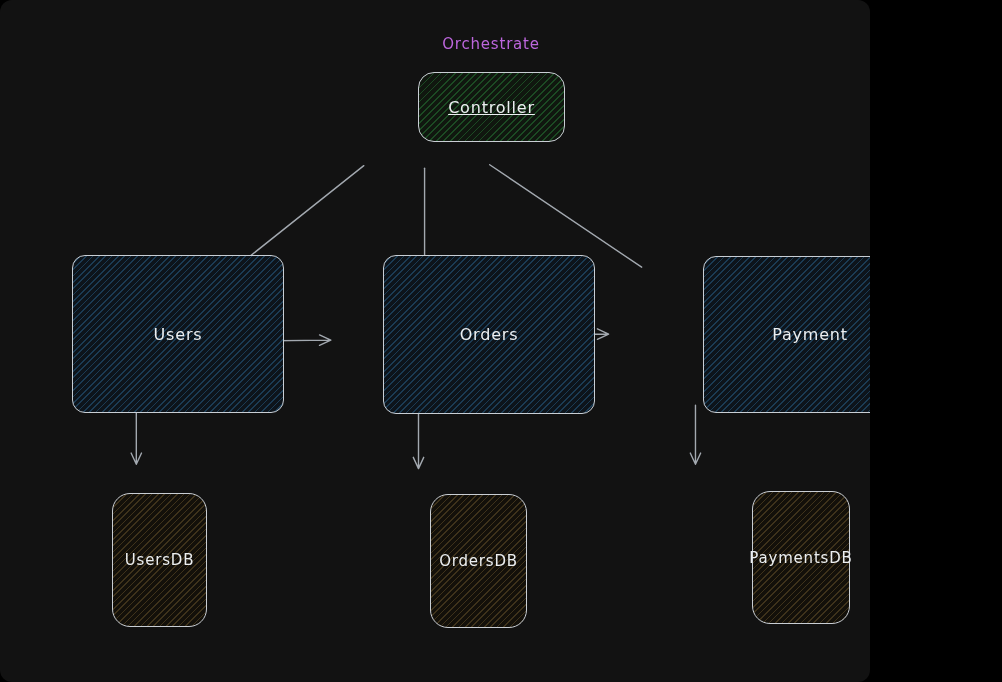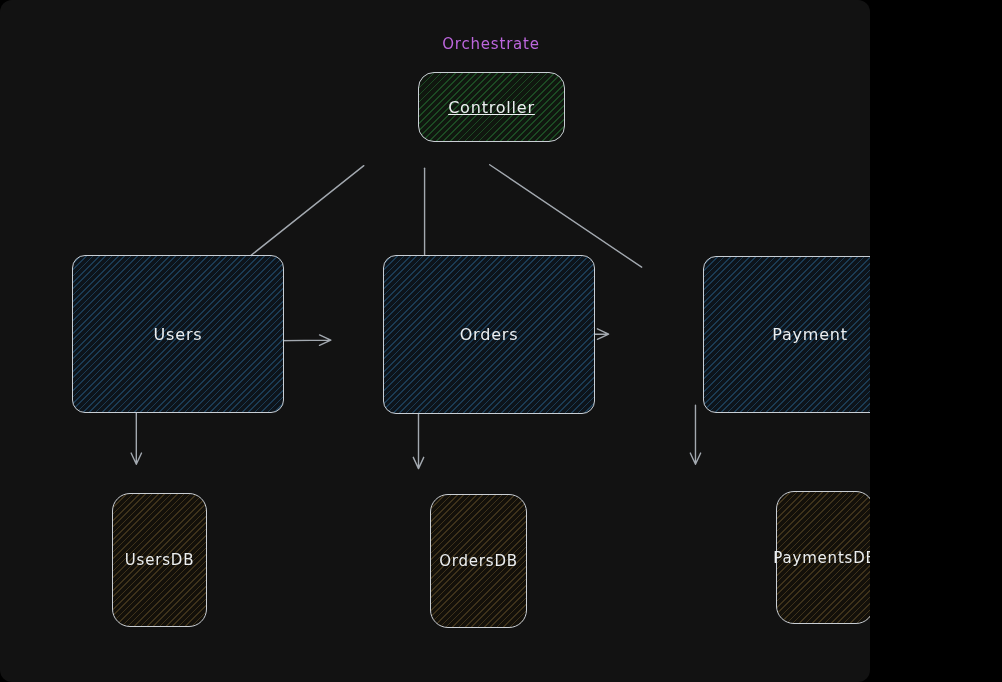--- a/index.html
+++ b/index.html
@@ -76,21 +76,21 @@
     flex-direction: row;
     font-size: 15px;
     line-height: 22px;
   }
   #node-controller { left: 418px; top: 72px;  width: 147px; height: 70px; text-decoration: underline; }
   #node-auth       { left: 72px;  top: 255px; width: 212px; height: 158px; }
   #node-orders     { left: 383px; top: 255px; width: 212px; height: 159px; }
   #node-payment    { left: 703px; top: 256px; width: 214px; height: 157px; }
   #node-users-db   { left: 112px; top: 493px; width: 95px;  height: 134px; }
   #node-orders-db  { left: 430px; top: 494px; width: 97px;  height: 134px; }
-  #node-payments-db{ left: 752px; top: 491px; width: 98px;  height: 133px; margin-left: 24px; }
+  #node-payments-db{ left: 752px; top: 491px; width: 98px;  height: 133px; }
   .canvas-label {
     position: absolute;
     left: 441px;
     top: 35px;
     width: 100px;
     text-align: center;
     color: #bd66dd;
     font-size: 15px;
     letter-spacing: 0.8px;
   }

